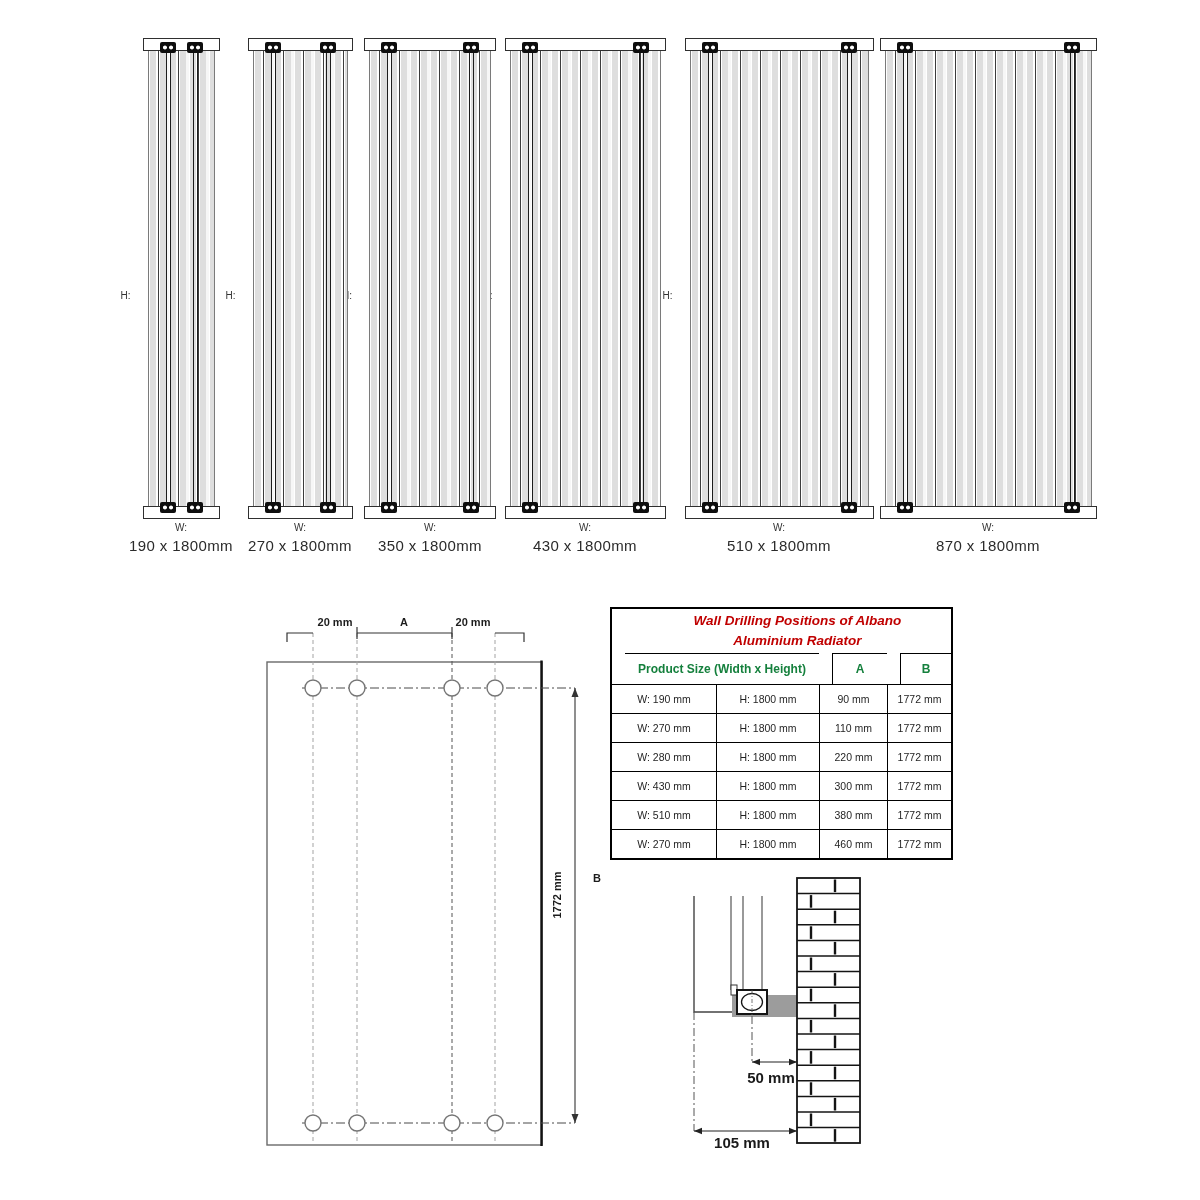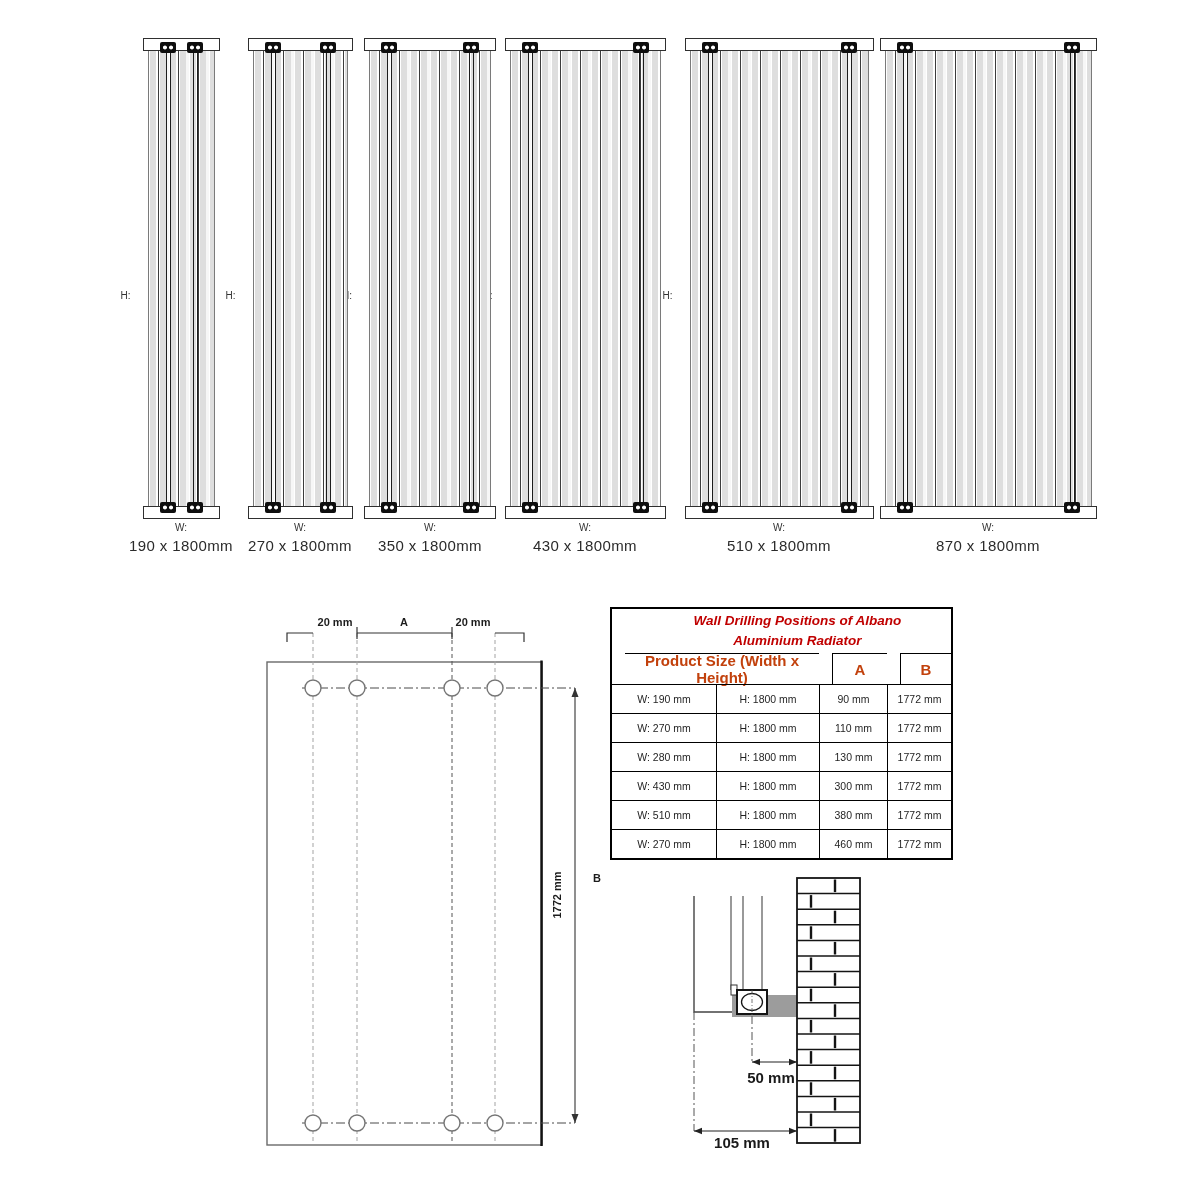--- a/index.html
+++ b/index.html
@@ -41,21 +41,21 @@
     display:grid; grid-template-columns:104px 103px 68px 64px;
     grid-template-rows:44px 31px repeat(6,29px);
     border:2px solid #000; background:#fff;
   }
   .tcell { display:flex; align-items:center; justify-content:center;
            border-left:1px solid #000; border-top:1px solid #000; text-align:center; }
   .tcell.no-left { border-left:none; } .tcell.no-top { border-top:none;margin-left:32px; }
   .tcell.title-cell { grid-column:1 / 5; font-weight:bold; font-style:italic;
                       font-size:13.5px; line-height:1.45; padding:0 26px; }
   .tcell.prod-cell { grid-column:1 / 3; }
-  .tcell.hdr { font-weight:bold; font-size:15px; color:#c2410c;margin-left:13px; }
+  .tcell.hdr { font-weight:bold; font-size:12px; color:#15803d;margin-left:13px; }
   .tcell.data { font-size:10.5px; color:#1f1f1f; }
   
   #diagram-layer { position:absolute; left:0; top:0; pointer-events:none; }
   #diagram-layer text { font-family:"Liberation Sans", sans-serif; }
   .dim-label { font-size:11px; font-weight:bold; fill:#1c1c1c; }
   .dim-label-lg { font-size:15px; font-weight:600; fill:#1a1a1a; }
 </style>
 </head>
 <body>
 
@@ -168,21 +168,21 @@
       <div class="tcell data no-left">W: 190 mm</div>
       <div class="tcell data">H: 1800 mm</div>
       <div class="tcell data">90 mm</div>
       <div class="tcell data">1772 mm</div>
       <div class="tcell data no-left">W: 270 mm</div>
       <div class="tcell data">H: 1800 mm</div>
       <div class="tcell data">110 mm</div>
       <div class="tcell data">1772 mm</div>
       <div class="tcell data no-left">W: 280 mm</div>
       <div class="tcell data">H: 1800 mm</div>
-      <div class="tcell data">130 mm</div>
+      <div class="tcell data">220 mm</div>
       <div class="tcell data">1772 mm</div>
       <div class="tcell data no-left">W: 430 mm</div>
       <div class="tcell data">H: 1800 mm</div>
       <div class="tcell data">300 mm</div>
       <div class="tcell data">1772 mm</div>
       <div class="tcell data no-left">W: 510 mm</div>
       <div class="tcell data">H: 1800 mm</div>
       <div class="tcell data">380 mm</div>
       <div class="tcell data">1772 mm</div>
       <div class="tcell data no-left">W: 270 mm</div>

